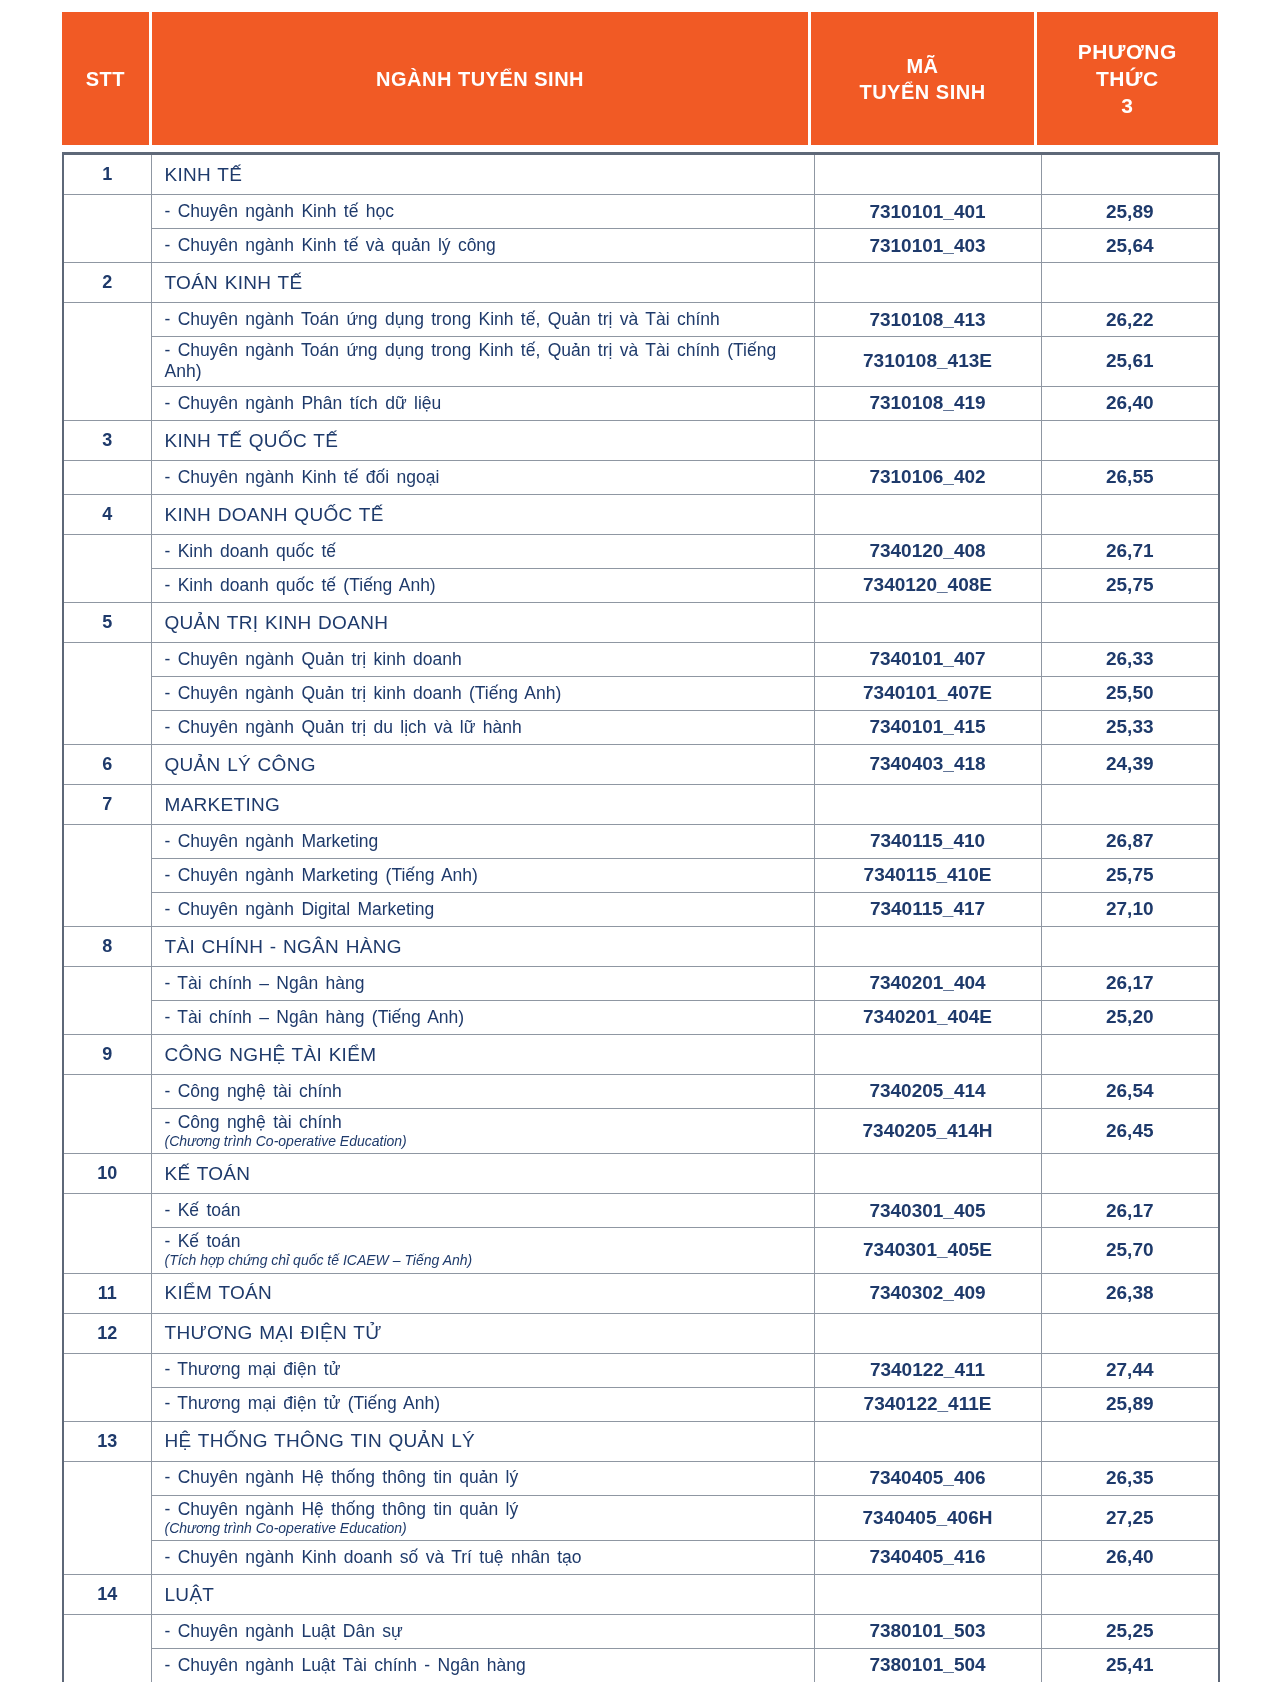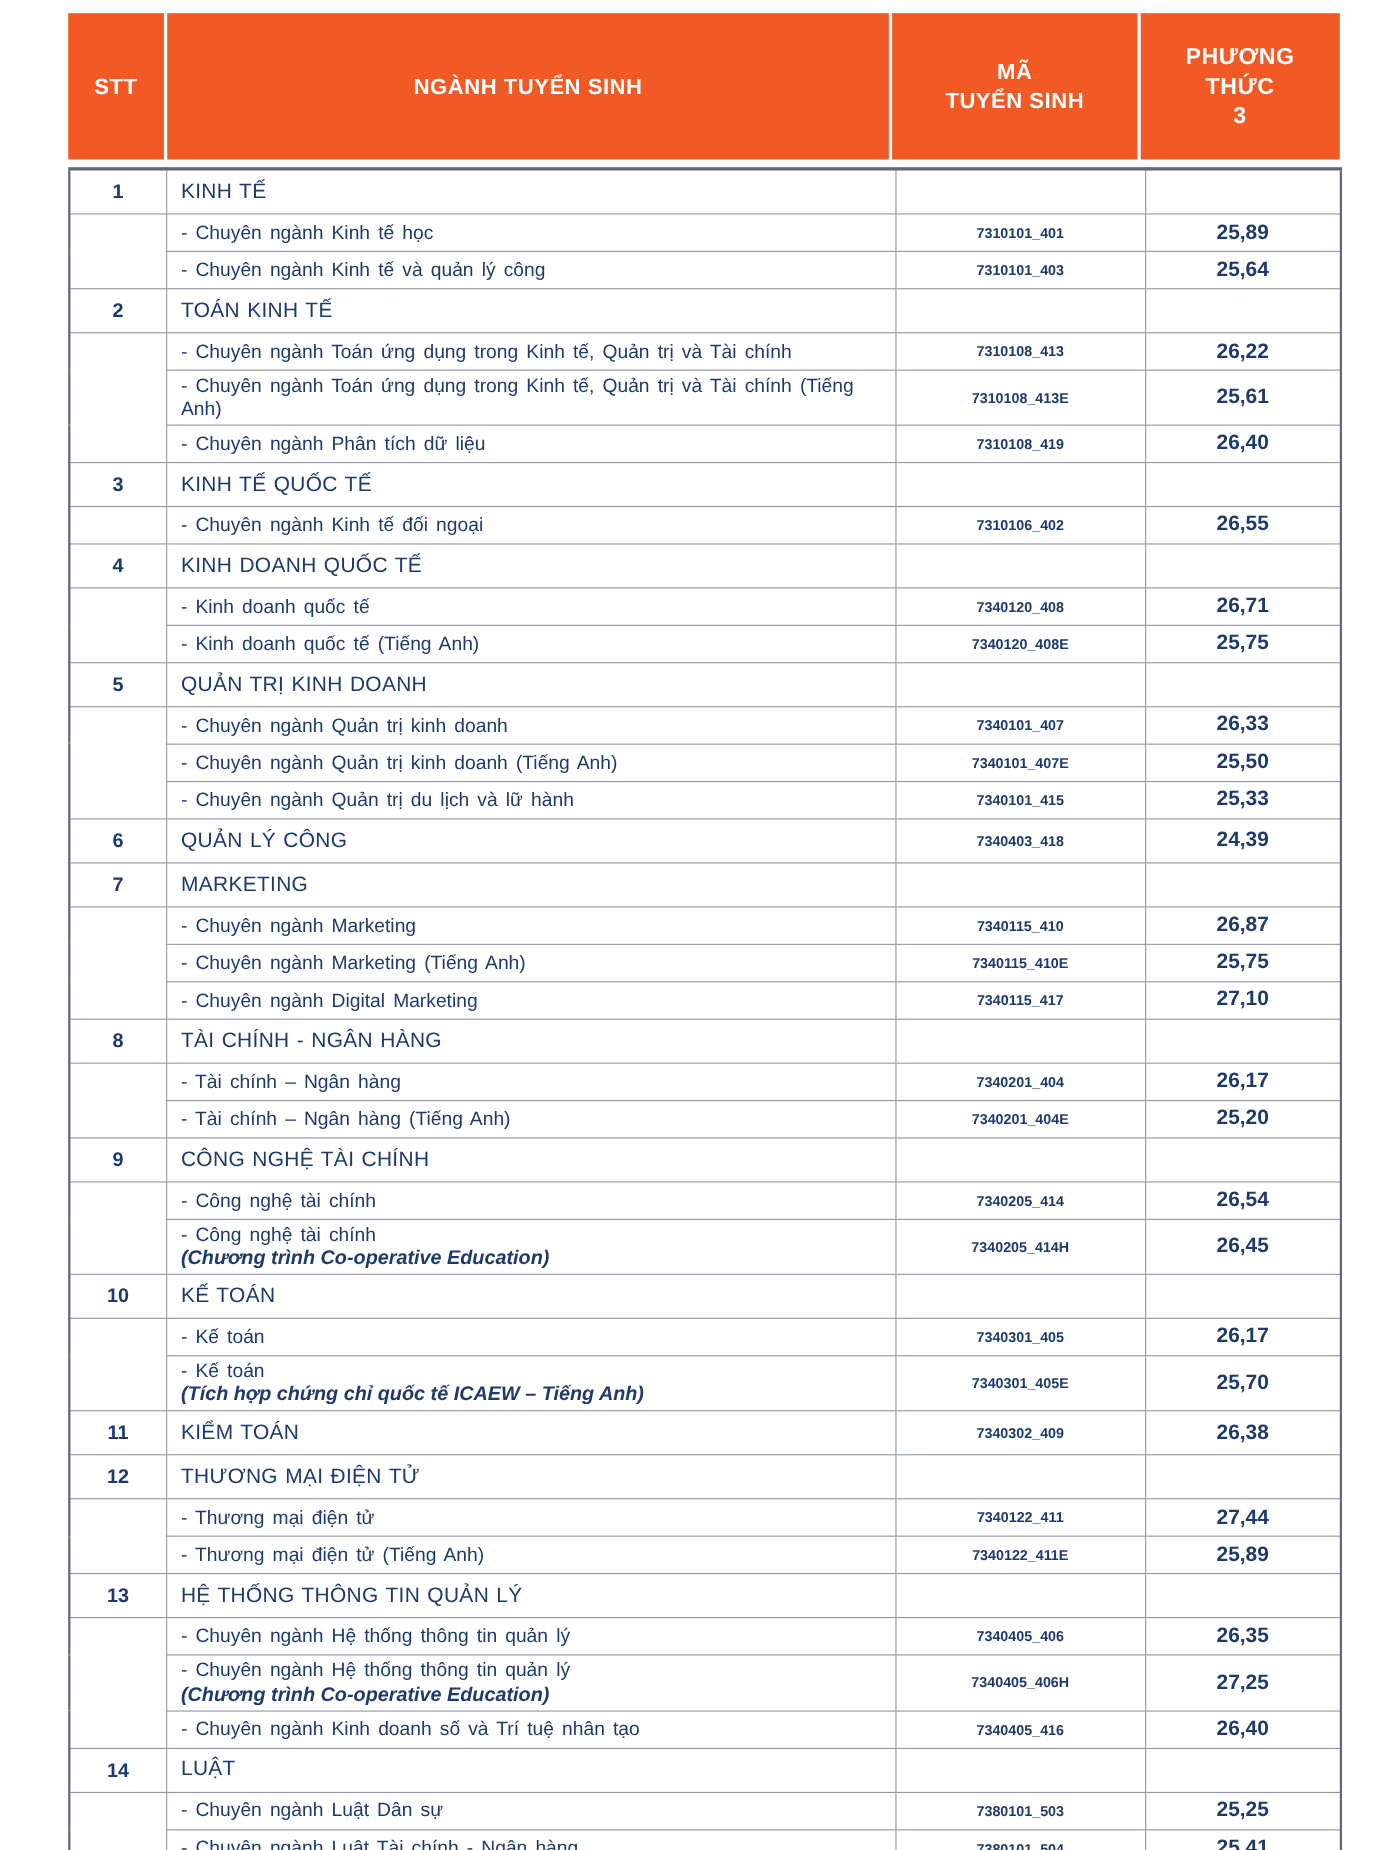--- a/index.html
+++ b/index.html
@@ -50,24 +50,24 @@
     text-align:center;font-weight:bold;font-size:18px;
   }
   td.name{
     text-align:left;padding:3px 10px 3px 13px;
     font-size:17.5px;line-height:1.22;word-spacing:2.5px;
   }
   tr.cat td.name{
     font-weight:normal;font-size:19px;letter-spacing:.3px;word-spacing:1px;
   }
   td.name .note{
-    font-style:italic;font-size:18px;font-weight:bold;word-spacing:0;
+    font-style:italic;font-size:14px;font-weight:normal;word-spacing:0;
   }
   td.code{
-    text-align:center;font-weight:bold;font-size:13px;
+    text-align:center;font-weight:bold;font-size:19px;
     font-family:"Liberation Sans", sans-serif;
   }
   td.score{
     text-align:center;font-weight:bold;font-size:19px;color:#D8613B;
   }
 </style>
 </head>
 <body>
 
 <div class="page">
@@ -221,21 +221,21 @@
             <td class="code">7340201_404</td>
             <td class="score">26,17</td>
           </tr>
           <tr class="sub">
             <td class="name"><span>- Tài chính – Ngân hàng (Tiếng Anh)</span></td>
             <td class="code">7340201_404E</td>
             <td class="score">25,20</td>
           </tr>
           <tr class="cat">
             <td class="stt">9</td>
-            <td class="name"><span>CÔNG NGHỆ TÀI CHÍNH</span></td>
+            <td class="name"><span>CÔNG NGHỆ TÀI KIỂM</span></td>
             <td class="code"></td>
             <td class="score"></td>
           </tr>
           <tr class="sub">
             <td class="stt" rowspan="2"></td>
             <td class="name"><span>- Công nghệ tài chính</span></td>
             <td class="code">7340205_414</td>
             <td class="score">26,54</td>
           </tr>
           <tr class="sub">

